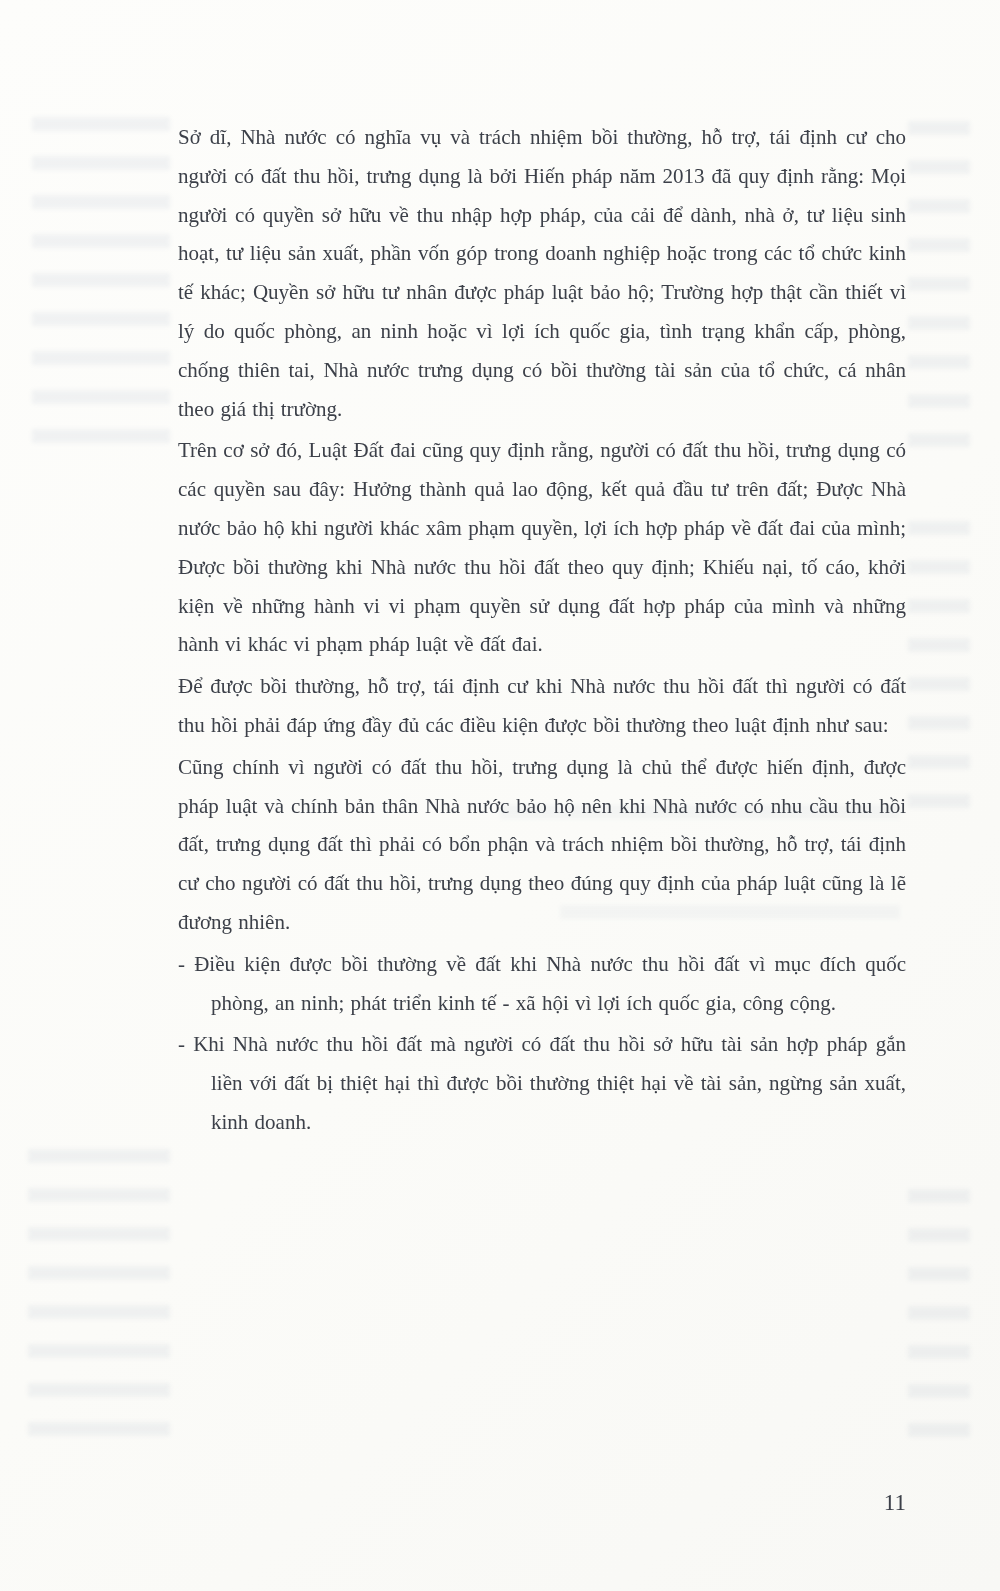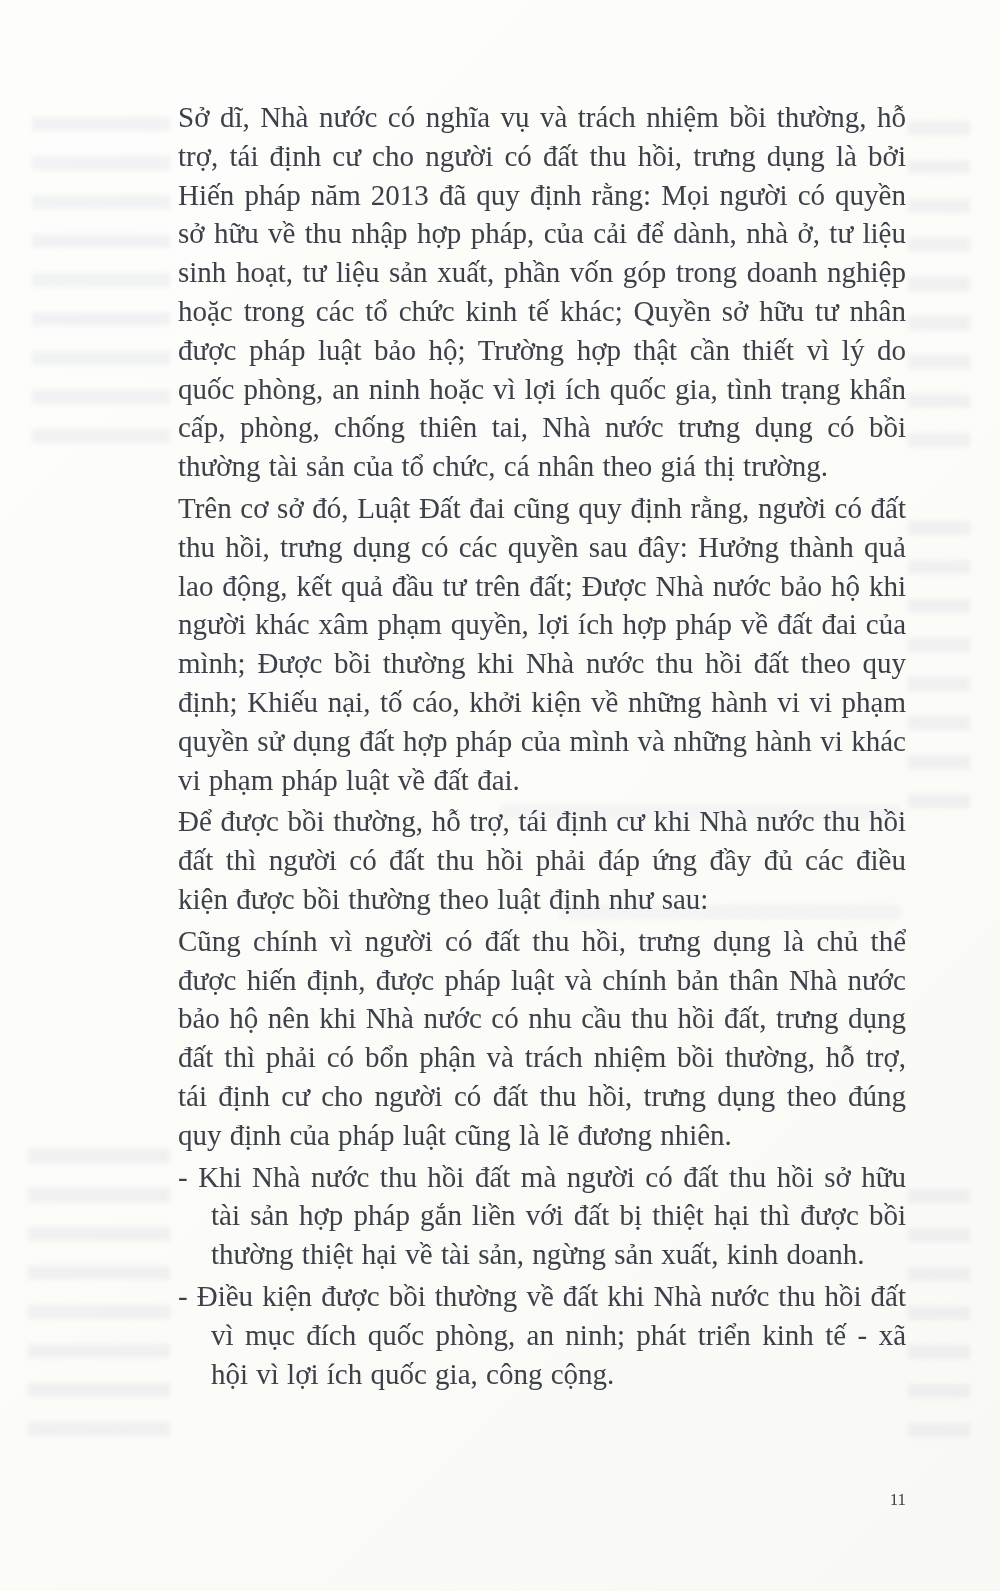--- a/index.html
+++ b/index.html
@@ -28,39 +28,39 @@
       transparent 0px, transparent 9px,
       #7d8ea8 9px, #7d8ea8 23px,
       transparent 23px, transparent 39px
     );
     pointer-events: none;
   }
   .bleed-soft { opacity: 0.055; }
   .text-block {
     position: absolute;
     left: 178px;
-    top: 98px;
+    top: 118px;
     width: 728px;
-    font-size: 29px;
+    font-size: 21px;
     line-height: 38.8px;
     text-align: justify;
     word-spacing: 1px;
   }
   .para {
     margin: 0 0 3px 0;
   }
   .para.bullet {
     padding-left: 33px;
     text-indent: -33px;
   }
   .page-number {
     position: absolute;
     top: 1490px;
     right: 94px;
-    font-size: 17px;
+    font-size: 23px;
     color: #3c4049;
   }
 </style>
 </head>
 <body>
 
 <div class="scan-page">
 
   <div class="bleed" style="left:32px; top:108px; width:138px; height:350px;"></div>
   <div class="bleed" style="left:908px; top:112px; width:62px; height:340px;"></div>
@@ -68,19 +68,19 @@
   <div class="bleed bleed-soft" style="left:500px; top:796px; width:400px; height:40px;"></div>
   <div class="bleed bleed-soft" style="left:560px; top:896px; width:340px; height:40px;"></div>
   <div class="bleed" style="left:28px; top:1140px; width:142px; height:300px;"></div>
   <div class="bleed" style="left:908px; top:1180px; width:62px; height:260px;"></div>
 
   <div class="text-block">
     <p class="para">Sở dĩ, Nhà nước có nghĩa vụ và trách nhiệm bồi thường, hỗ trợ, tái định cư cho người có đất thu hồi, trưng dụng là bởi Hiến pháp năm 2013 đã quy định rằng: Mọi người có quyền sở hữu về thu nhập hợp pháp, của cải để dành, nhà ở, tư liệu sinh hoạt, tư liệu sản xuất, phần vốn góp trong doanh nghiệp hoặc trong các tổ chức kinh tế khác; Quyền sở hữu tư nhân được pháp luật bảo hộ; Trường hợp thật cần thiết vì lý do quốc phòng, an ninh hoặc vì lợi ích quốc gia, tình trạng khẩn cấp, phòng, chống thiên tai, Nhà nước trưng dụng có bồi thường tài sản của tổ chức, cá nhân theo giá thị trường.</p>
     <p class="para">Trên cơ sở đó, Luật Đất đai cũng quy định rằng, người có đất thu hồi, trưng dụng có các quyền sau đây: Hưởng thành quả lao động, kết quả đầu tư trên đất; Được Nhà nước bảo hộ khi người khác xâm phạm quyền, lợi ích hợp pháp về đất đai của mình; Được bồi thường khi Nhà nước thu hồi đất theo quy định; Khiếu nại, tố cáo, khởi kiện về những hành vi vi phạm quyền sử dụng đất hợp pháp của mình và những hành vi khác vi phạm pháp luật về đất đai.</p>
     <p class="para">Để được bồi thường, hỗ trợ, tái định cư khi Nhà nước thu hồi đất thì người có đất thu hồi phải đáp ứng đầy đủ các điều kiện được bồi thường theo luật định như sau:</p>
     <p class="para">Cũng chính vì người có đất thu hồi, trưng dụng là chủ thể được hiến định, được pháp luật và chính bản thân Nhà nước bảo hộ nên khi Nhà nước có nhu cầu thu hồi đất, trưng dụng đất thì phải có bổn phận và trách nhiệm bồi thường, hỗ trợ, tái định cư cho người có đất thu hồi, trưng dụng theo đúng quy định của pháp luật cũng là lẽ đương nhiên.</p>
+    <p class="para bullet">- Điều kiện được bồi thường về đất khi Nhà nước thu hồi đất vì mục đích quốc phòng, an ninh; phát triển kinh tế - xã hội vì lợi ích quốc gia, công cộng.</p>
     <p class="para bullet">- Khi Nhà nước thu hồi đất mà người có đất thu hồi sở hữu tài sản hợp pháp gắn liền với đất bị thiệt hại thì được bồi thường thiệt hại về tài sản, ngừng sản xuất, kinh doanh.</p>
-    <p class="para bullet">- Điều kiện được bồi thường về đất khi Nhà nước thu hồi đất vì mục đích quốc phòng, an ninh; phát triển kinh tế - xã hội vì lợi ích quốc gia, công cộng.</p>
   </div>
 
   <div class="page-number">11</div>
 
 </div>
 
 </body></html>

